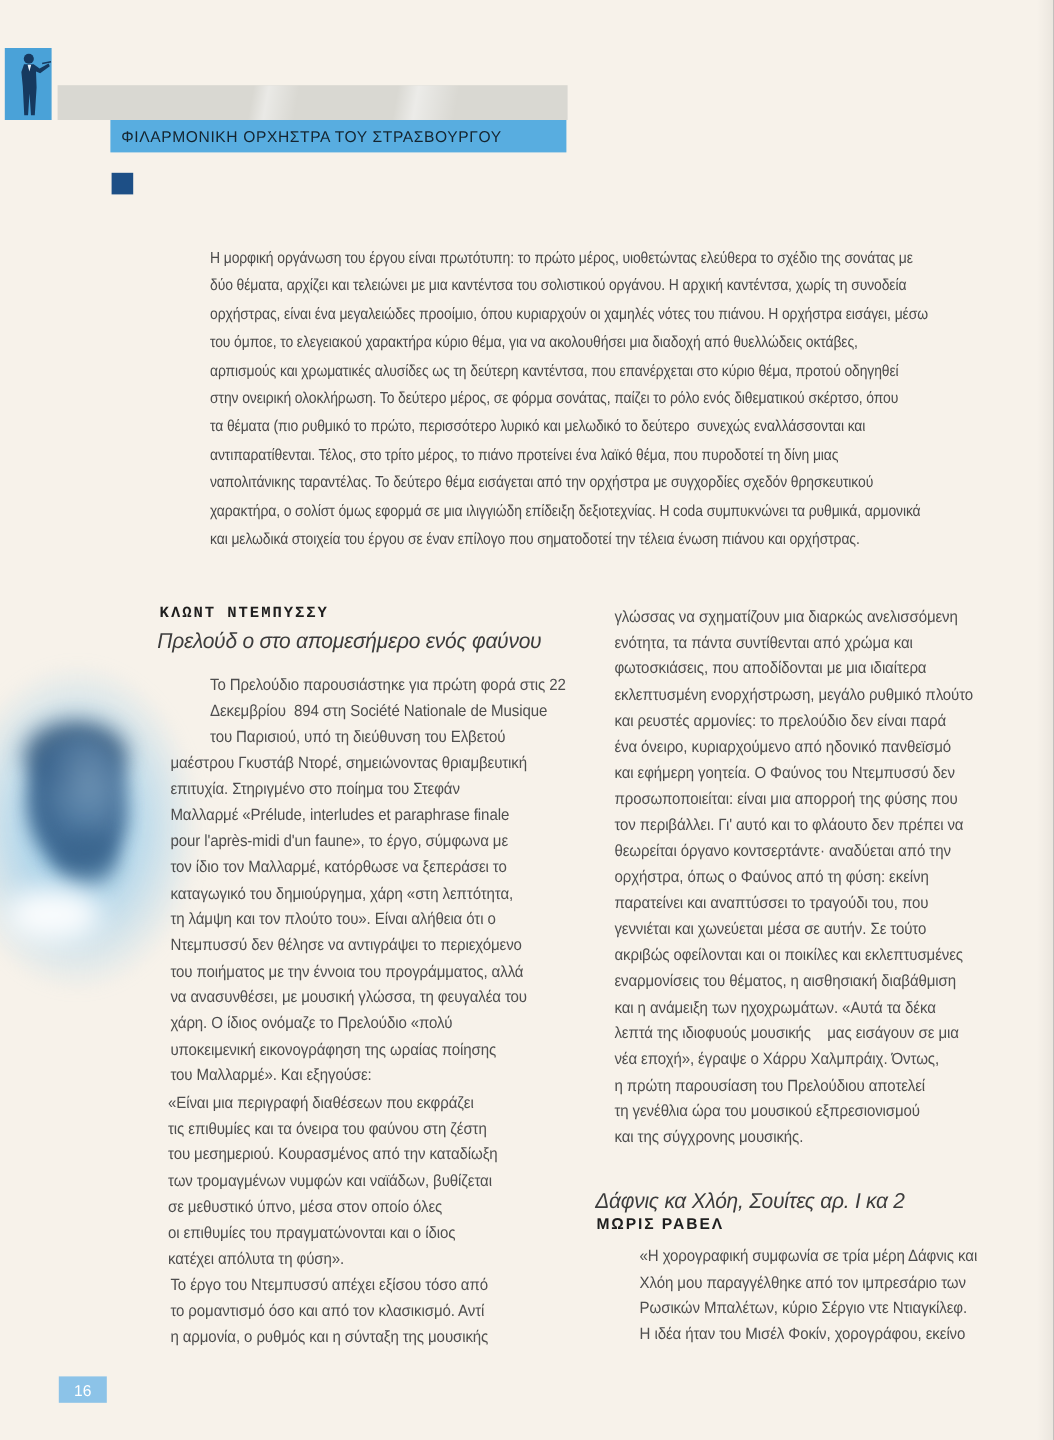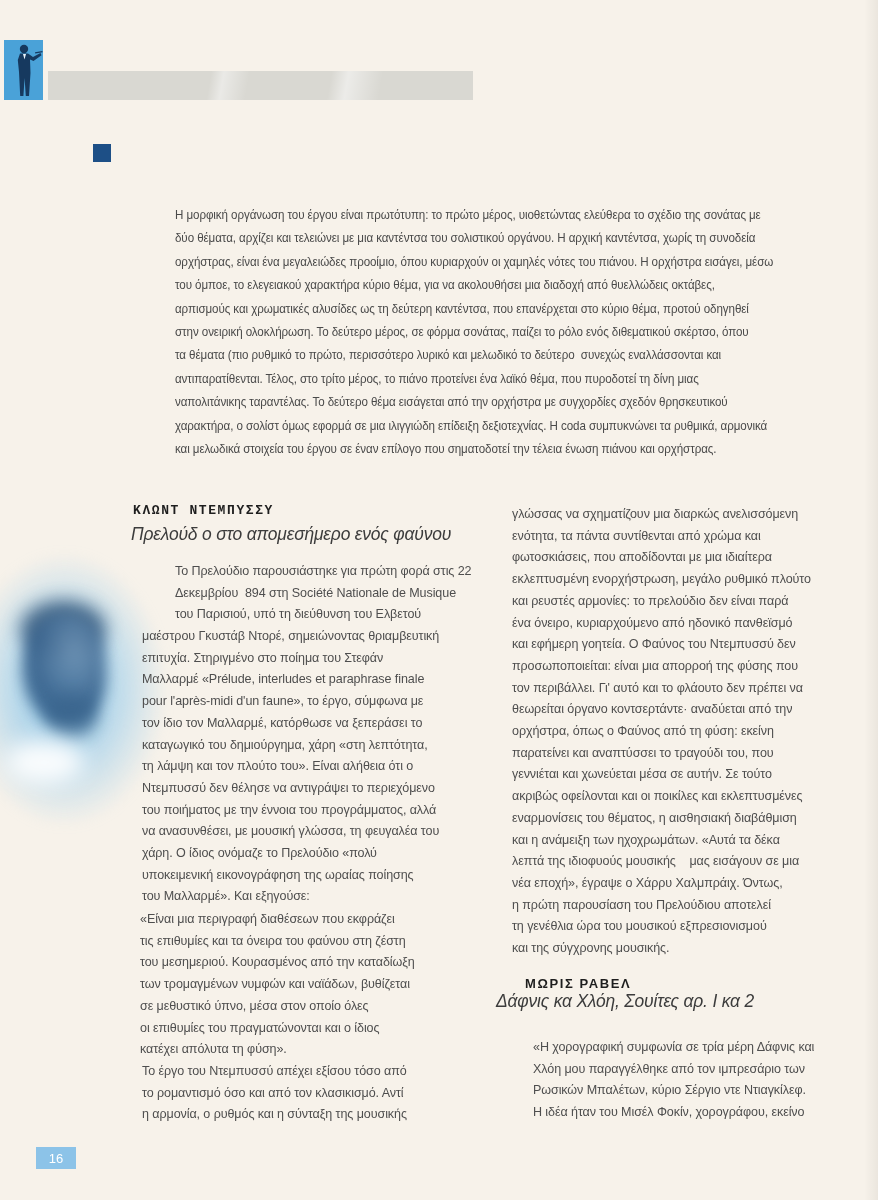--- a/index.html
+++ b/index.html
@@ -73,21 +73,21 @@
 
   
   .body-block {
     position:absolute; font-size:13.5px; line-height:21.7px; color:#4e4e4e;
     white-space:pre; letter-spacing:-.1px;
     transform:scaleX(.93); transform-origin:left top;
   }
 
   
   .page-number {
-    position:absolute; left:36px; top:1147px; width:40px; height:22px;
+    position:absolute; left:49px; top:1147px; width:40px; height:22px;
     background:#8cc3e8; color:#ffffff; font-size:13px;
     display:flex; align-items:center; justify-content:center;
   }
 </style>
 </head>
 <body>
 
 <div class="page">
 
   <div class="conductor-box">
@@ -97,20 +97,23 @@
       <path d="M16 13.5 L24 13.5 L29 17 L36.5 13 L37.5 15.2 L29.5 21 L26 19.5 L26.5 33
                L25 56 L21.8 56 L20.6 38 L19.4 56 L16.2 56 L15 32 L13.8 20 Z" fill="#16395f"></path>
       <path d="M19 14 L22 14 L20.5 19.5 Z" fill="#e9f3fb"></path>
     </svg>
   </div>
 
   <div class="gray-bar">
     <div class="streaks"></div>
   </div>
 
+  <div class="title-bar">
+    <span class="t">ΦΙΛΑΡΜΟΝΙΚΗ ΟΡΧΗΣΤΡΑ ΤΟΥ ΣΤΡΑΣΒΟΥΡΓΟΥ</span>
+  </div>
 
   <div class="accent-square"></div>
 
   <div class="intro">Η μορφική οργάνωση του έργου είναι πρωτότυπη: το πρώτο μέρος, υιοθετώντας ελεύθερα το σχέδιο της σονάτας με
 δύο θέματα, αρχίζει και τελειώνει με μια καντέντσα του σολιστικού οργάνου. Η αρχική καντέντσα, χωρίς τη συνοδεία
 ορχήστρας, είναι ένα μεγαλειώδες προοίμιο, όπου κυριαρχούν οι χαμηλές νότες του πιάνου. Η ορχήστρα εισάγει, μέσω
 του όμποε, το ελεγειακού χαρακτήρα κύριο θέμα, για να ακολουθήσει μια διαδοχή από θυελλώδεις οκτάβες,
 αρπισμούς και χρωματικές αλυσίδες ως τη δεύτερη καντέντσα, που επανέρχεται στο κύριο θέμα, προτού οδηγηθεί
 στην ονειρική ολοκλήρωση. Το δεύτερο μέρος, σε φόρμα σονάτας, παίζει το ρόλο ενός διθεματικού σκέρτσο, όπου
 τα θέματα (πιο ρυθμικό το πρώτο, περισσότερο λυρικό και μελωδικό το δεύτερο  συνεχώς εναλλάσσονται και
@@ -172,21 +175,21 @@
 γεννιέται και χωνεύεται μέσα σε αυτήν. Σε τούτο
 ακριβώς οφείλονται και οι ποικίλες και εκλεπτυσμένες
 εναρμονίσεις του θέματος, η αισθησιακή διαβάθμιση
 και η ανάμειξη των ηχοχρωμάτων. «Αυτά τα δέκα
 λεπτά της ιδιοφυούς μουσικής    μας εισάγουν σε μια
 νέα εποχή», έγραψε ο Χάρρυ Χαλμπράιχ. Όντως,
 η πρώτη παρουσίαση του Πρελούδιου αποτελεί
 τη γενέθλια ώρα του μουσικού εξπρεσιονισμού
 και της σύγχρονης μουσικής.</div>
 
-  <div class="sec-heading" style="left:497px; top:976px;margin-left:28px;">ΜΩΡΙΣ ΡΑΒΕΛ</div>
+  <div class="sec-heading" style="left:497px; top:1012px;">ΜΩΡΙΣ ΡΑΒΕΛ</div>
   <div class="sec-subtitle" style="left:496px; top:991px;">Δάφνις κα Χλόη, Σουίτες αρ. Ι κα 2</div>
   <div class="body-block" style="left:533px; top:1036px;">«Η χορογραφική συμφωνία σε τρία μέρη Δάφνις και
 Χλόη μου παραγγέλθηκε από τον ιμπρεσάριο των
 Ρωσικών Μπαλέτων, κύριο Σέργιο ντε Ντιαγκίλεφ.
 Η ιδέα ήταν του Μισέλ Φοκίν, χορογράφου, εκείνο</div>
 
   <div class="page-number">
     <span>16</span>
   </div>
 

